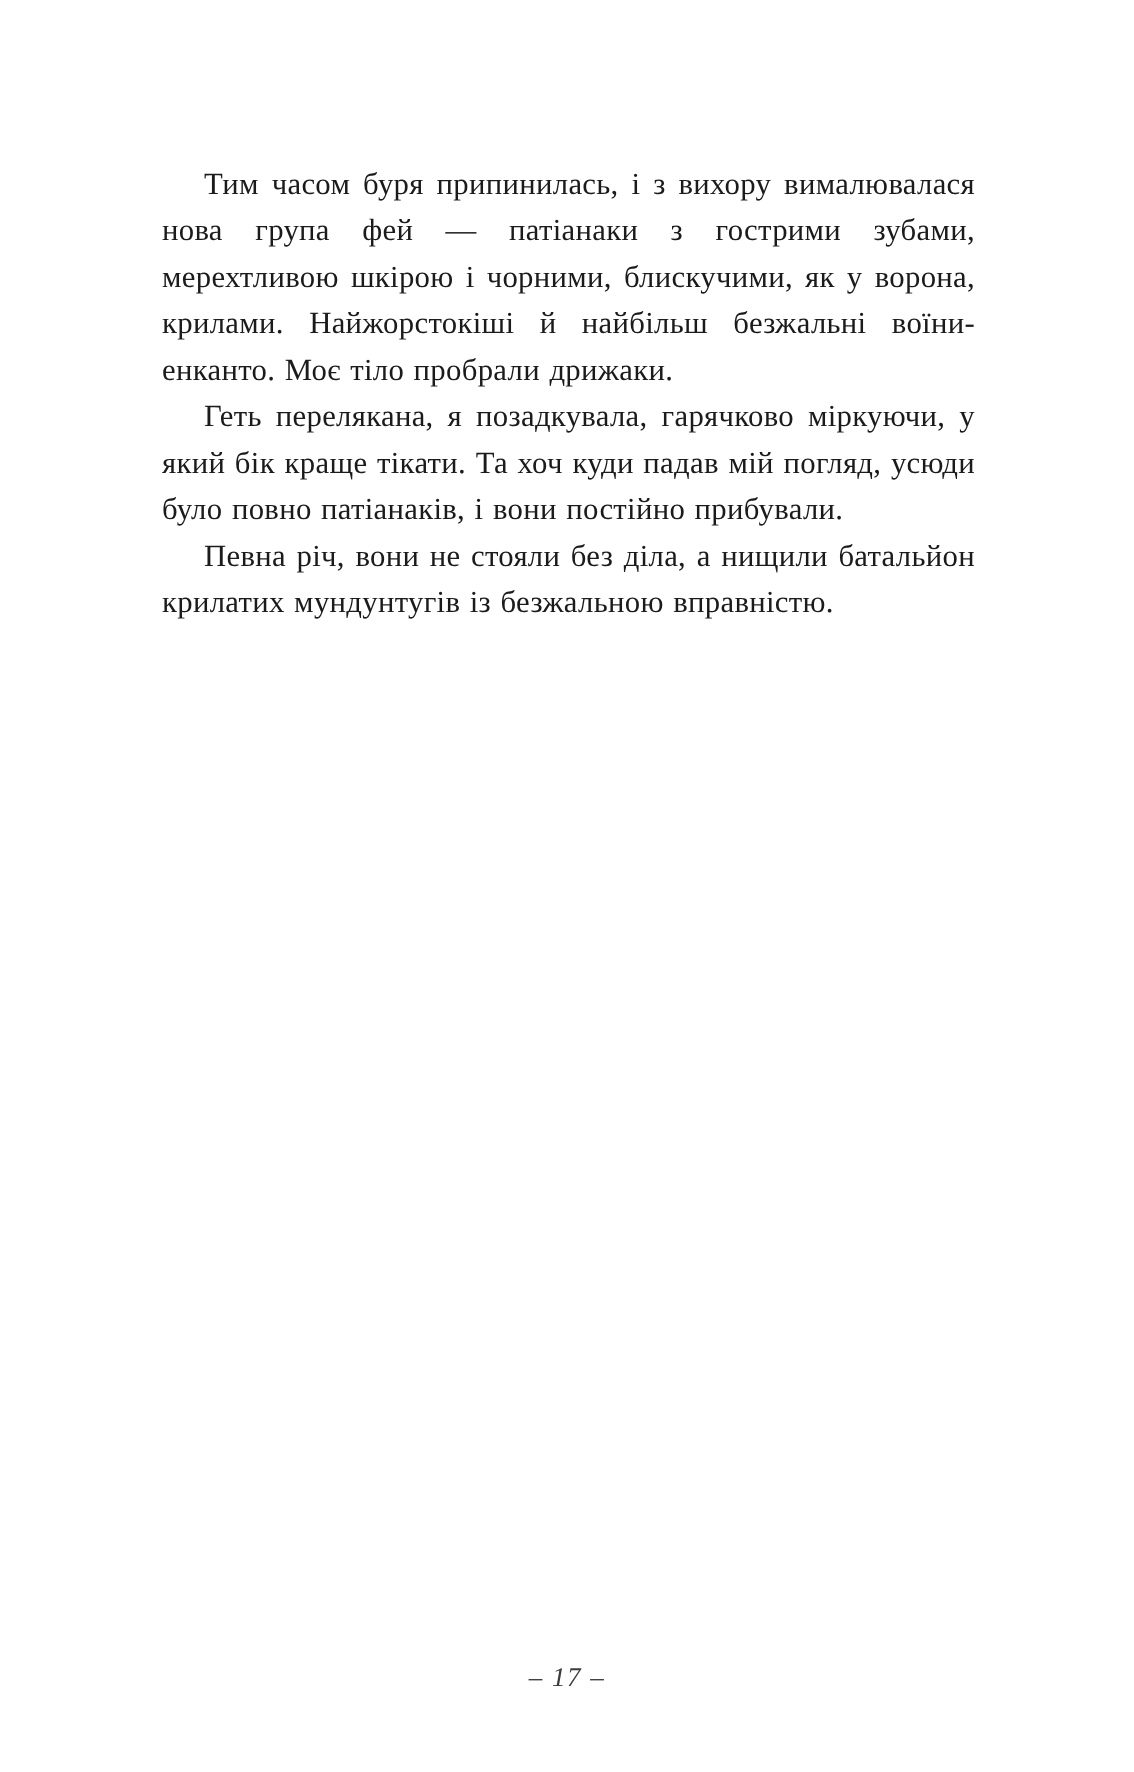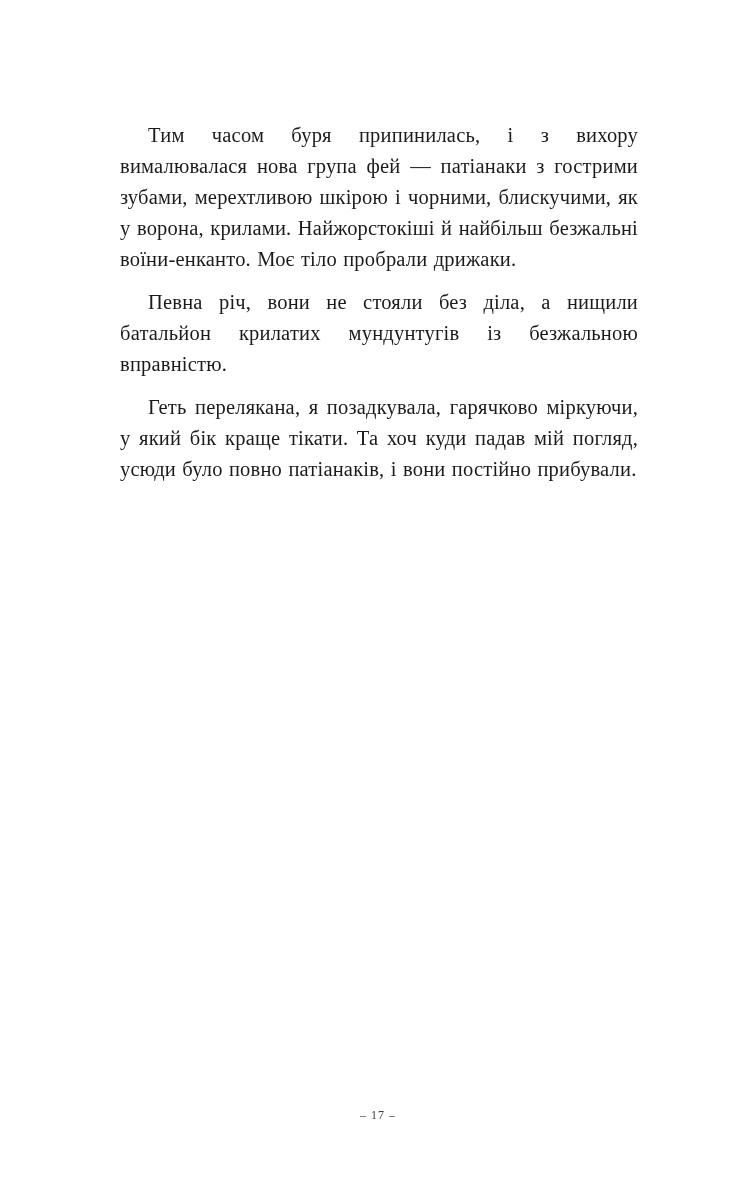--- a/index.html
+++ b/index.html
@@ -20,45 +20,46 @@
     inset: 0;
     background: #ffffff;
   }
   .text-block {
     position: absolute;
     left: 108px;
     top: 108px;
     width: 542px;
   }
   .text-block p {
-    margin: 12px;
+    margin: 0;
     padding: 0;
     font-size: 20.5px;
     line-height: 31px;
     text-align: justify;
     text-indent: 28px;
     letter-spacing: 0.2px;
     word-spacing: 1px;
     hyphens: auto;
     -webkit-hyphens: auto;
   }
   .page-number {
     position: absolute;
     left: 0;
     top: 1108px;
     width: 100%;
     text-align: center;
-    font-size: 12px;
+    font-style: italic;
+    font-size: 18px;
     color: #3c3c3c;
     letter-spacing: 1px;
   }
 </style>
 </head>
 <body>
 
 <div class="page">
   <div class="text-block">
     <p>Тим часом буря припинилась, і з вихору вималювалася нова група фей — патіанаки з гострими зубами, мерехтливою шкірою і чорними, блискучими, як у ворона, крилами. Найжорстокіші й найбільш безжальні воїни-енканто. Моє тіло пробрали дрижаки.</p>
+    <p>Геть перелякана, я позадкувала, гарячково міркуючи, у який бік краще тікати. Та хоч куди падав мій погляд, усюди було повно патіанаків, і вони постійно прибували.</p>
     <p>Певна річ, вони не стояли без діла, а нищили батальйон крилатих мундунтугів із безжальною вправністю.</p>
-    <p>Геть перелякана, я позадкувала, гарячково міркуючи, у який бік краще тікати. Та хоч куди падав мій погляд, усюди було повно патіанаків, і вони постійно прибували.</p>
   </div>
   <div class="page-number">– 17 –</div>
 </div>
 
 </body></html>

